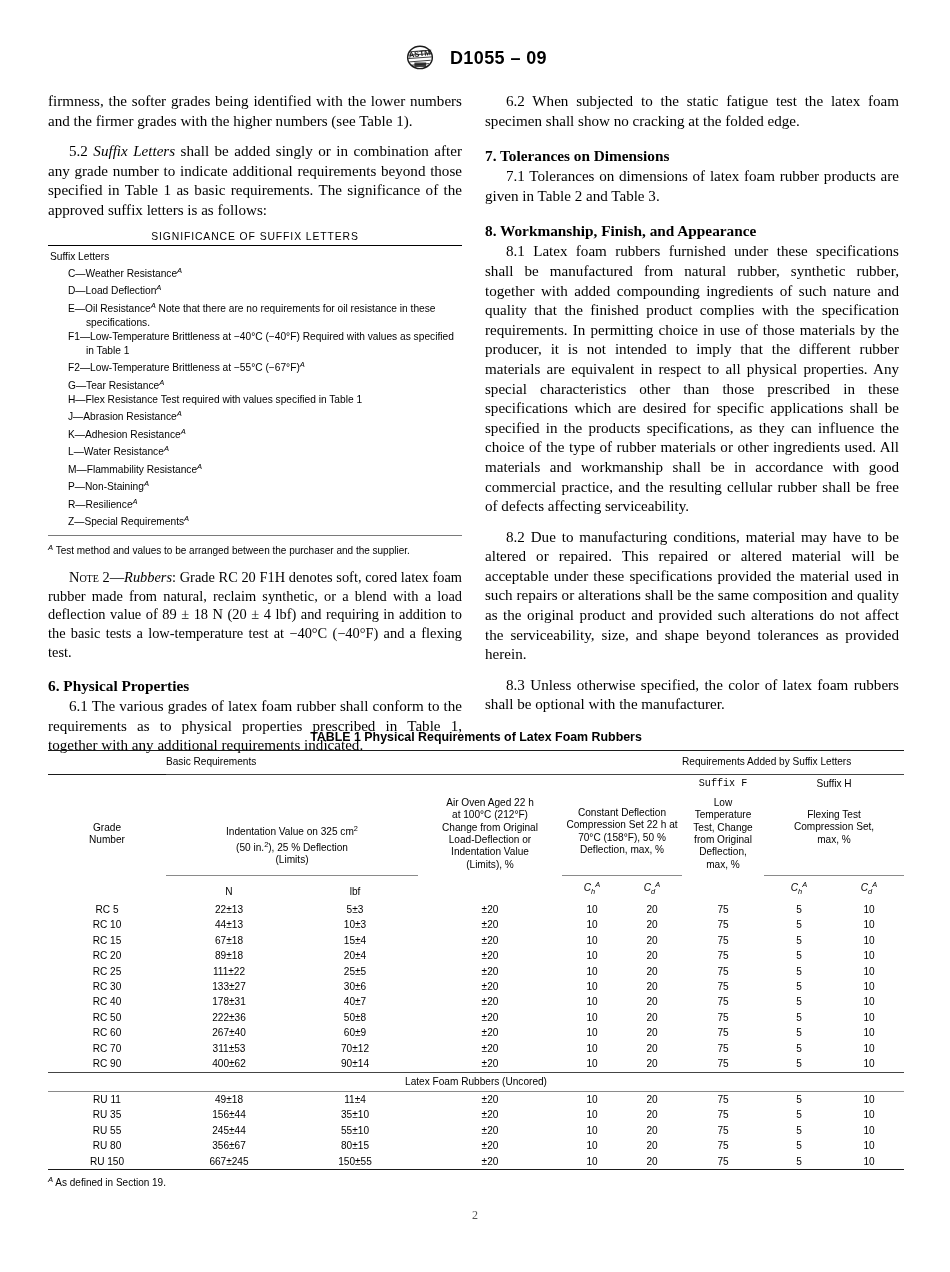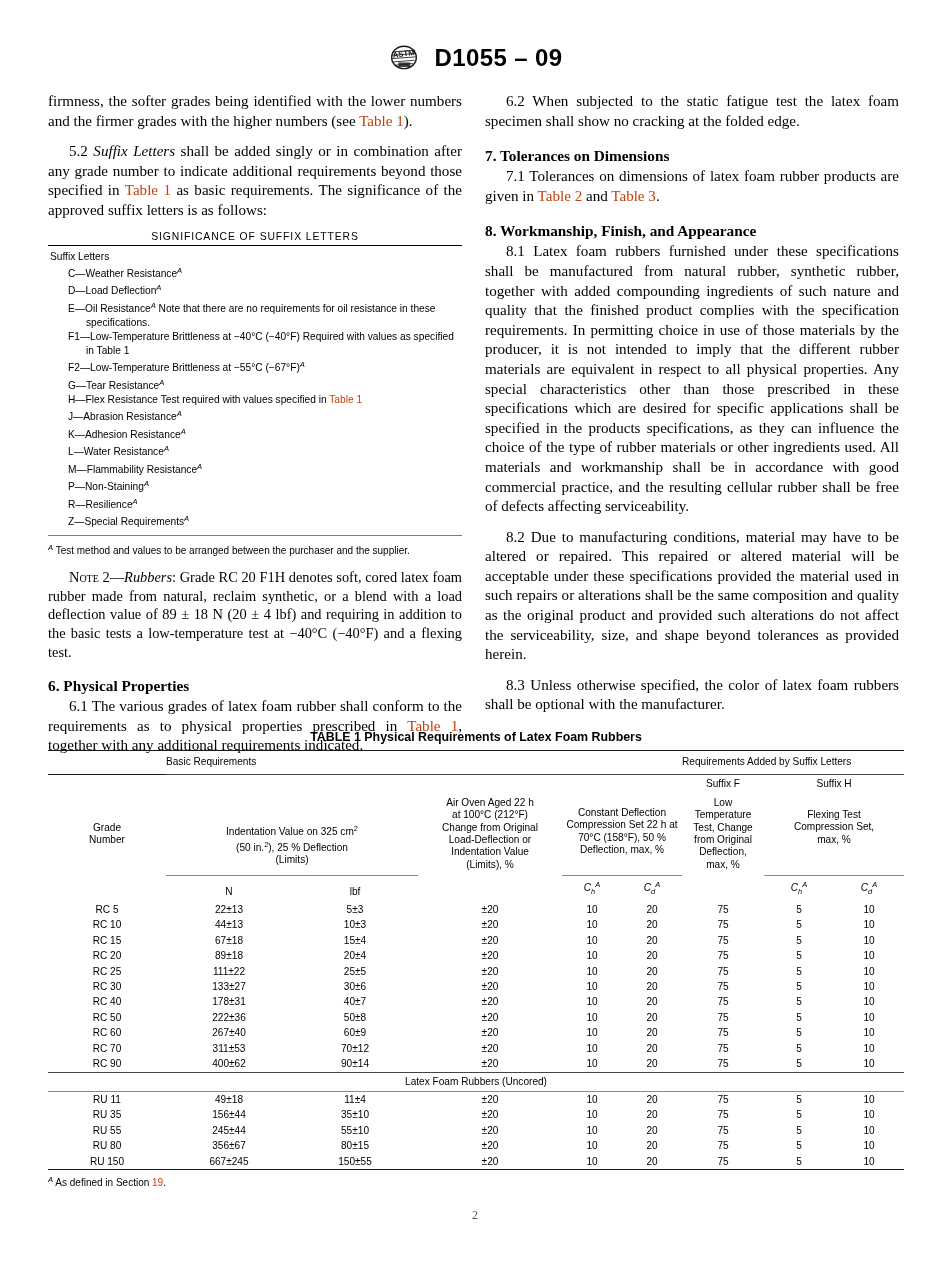--- a/index.html
+++ b/index.html
@@ -36,21 +36,21 @@
     vertical-align: middle;
     width: 34px;
     height: 28px;
     margin-right: 9px;
   }
   .doc-number {
     display: inline-block;
     vertical-align: middle;
     font-family: "Liberation Sans", sans-serif;
     font-weight: bold;
-    font-size: 24px;
+    font-size: 18px;
     letter-spacing: 0.4px;
   }
 
   
   .columns {
     position: absolute;
     top: 92px;
     left: 48px;
     width: 856px;
     height: 610px;
@@ -73,21 +73,21 @@
   }
   p.indent { text-indent: 21px; }
   p.space-before { margin-top: 11px; }
 
   h3.section {
     font-size: 15.3px;
     font-weight: bold;
     margin: 15px 0 2px 0;
     line-height: 19px;
   }
-  .xref { color: #c2410c; }
+  .xref { color: #000000; }
   .ital { font-style: italic; }
 
   
   .suffix-box {
     margin-top: 10px;
     width: 414px;
     font-family: "Liberation Sans", sans-serif;
   }
   .suffix-title {
     text-align: center;
@@ -297,21 +297,21 @@
       <tbody>
           <tr>
         <td class="bt-thick bb-thick">&nbsp;</td>
         <td class="bt-thick grp-title" colspan="5">Basic Requirements</td>
         <td class="bt-thick grp-title" colspan="3">Requirements Added by Suffix Letters</td>
       </tr>
 
       <tr>
         <td class="bt-med">&nbsp;</td>
         <td class="bt-med" colspan="5">&nbsp;</td>
-        <td class="bt-med ctr" style="padding:3px 0 2px 0 !important;">Suffix F</td>
+        <td class="bt-med ctr" style="padding:3px 0 2px 0 !important;font-family:Liberation Mono, monospace;">Suffix F</td>
         <td class="bt-med ctr" style="padding:3px 0 2px 0 !important;" colspan="2">Suffix H</td>
       </tr>
 
       <tr>
         <td class="ctr hdr-pad" style="vertical-align:middle;">
           <span>Grade</span><br>
           <span>Number</span>
         </td>
 
         <td class="ctr hdr-pad" colspan="2" style="vertical-align:bottom;">

